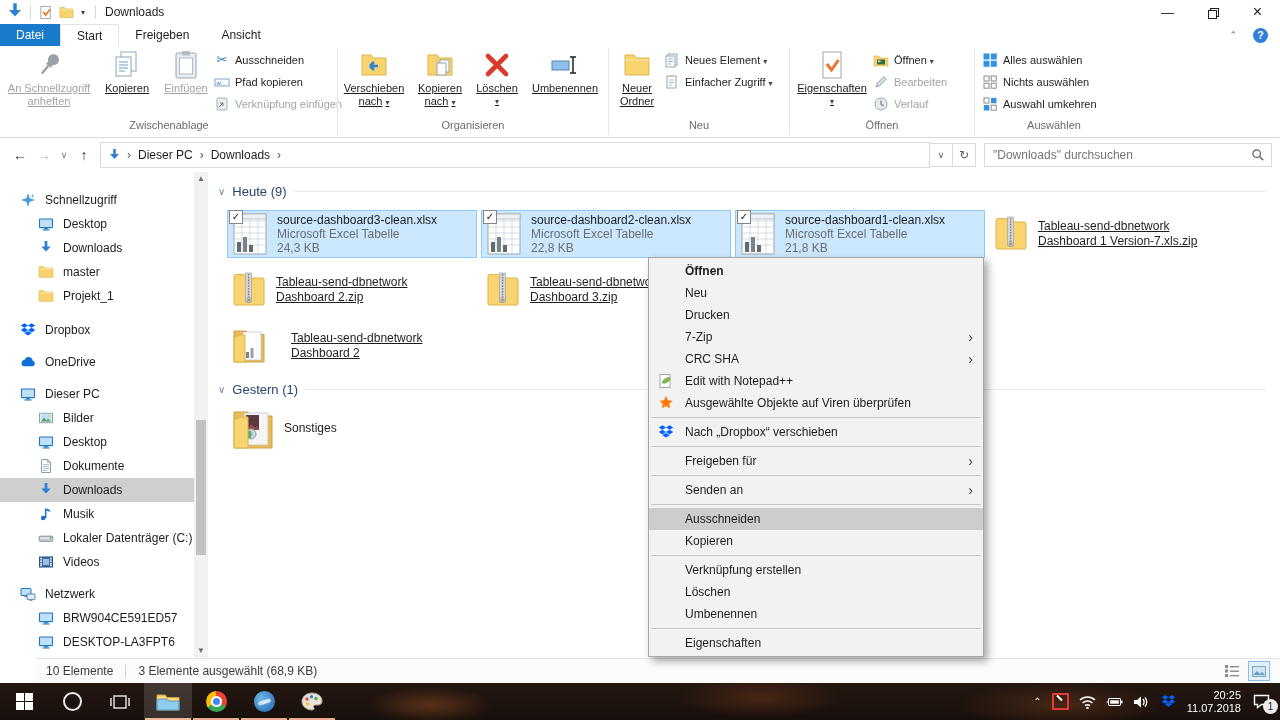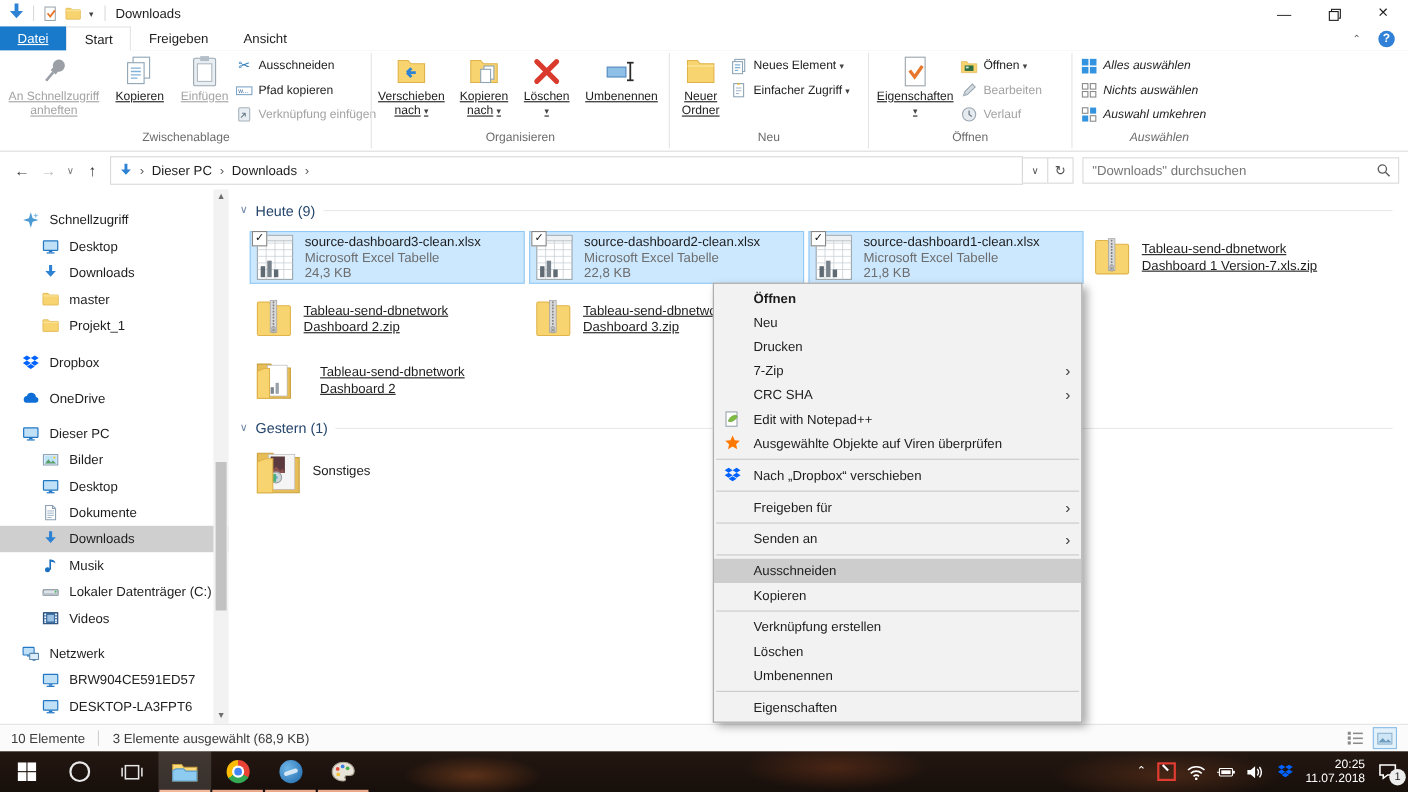--- a/index.html
+++ b/index.html
@@ -16,21 +16,21 @@
   .wincon{margin-left:auto;display:flex;height:24px;}
   .wc{width:45px;display:flex;align-items:center;justify-content:center;color:#1d1d1d;font-size:13px;}
   .restore-box{position:relative;width:9px;height:9px;}
   .restore-box i{position:absolute;border:1px solid #1d1d1d;display:block;}
   .restore-box .b1{width:7px;height:7px;left:0;top:2px;background:#fff;}
   .restore-box .b2{width:7px;height:7px;left:2px;top:0;}
 
   
   .tabrow{top:24px;height:22px;background:#fff;display:flex;align-items:stretch;border-bottom:1px solid #e4e4e4;}
   .tab{padding:4px 16px 0 16px;box-sizing:border-box;}
-  .tab-file{background:#1979ca;color:#fff;text-decoration:underline;}
+  .tab-file{background:#1979ca;color:#fff;}
   .tab-sel{border:1px solid #e4e4e4;border-bottom:1px solid #fff;margin-bottom:-1px;background:#fff;}
   .tab-extra{margin-left:auto;display:flex;align-items:center;gap:16px;padding-right:12px;}
   .rib-chevron{color:#5f5f5f;font-size:9px;}
   .helpdot{width:15px;height:15px;border-radius:50%;background:#2f80d6;color:#fff;font-size:11px;font-weight:bold;
            display:flex;align-items:center;justify-content:center;}
   .helpdot::after{content:"?";}
 
   
   .ribbon{top:46px;height:92px;background:#fff;border-bottom:1px solid #d8d8d8;display:flex;padding-left:2px;box-sizing:border-box;}
   .rgroup{display:flex;flex-direction:column;}
@@ -93,21 +93,21 @@
          box-shadow:4px 4px 8px rgba(0,0,0,.35);padding:2px 0;z-index:50;box-sizing:border-box;}
   .mi{height:22px;display:flex;align-items:center;padding-left:36px;position:relative;color:#1d1d1d;}
   .mi.hl{background:#cdcdcd;}
   .mi.bold{font-weight:bold;}
   .micon{position:absolute;left:9px;top:3px;width:16px;height:16px;}
   .subarrow{position:absolute;right:10px;color:#3c3c3c;font-size:14px;line-height:14px;}
   .msep{height:1px;background:#c9c9c9;margin:3px 2px;}
 
   
   .statusbar{top:658px;height:25px;background:#fbfbfb;border-top:1px solid #e4e4e4;display:flex;align-items:center;
-             padding:0 10px;color:#3c3c3c;box-sizing:border-box;}
+             padding:0 10px;color:#3c3c3c;box-sizing:border-box;margin-left:36px;}
   .st-sep{width:1px;height:14px;background:#d0d0d0;margin:0 12px;}
   .st-views{margin-left:auto;display:flex;gap:6px;align-items:center;}
   .vbtn{width:20px;height:18px;display:flex;align-items:center;justify-content:center;}
   .vbtn.on{border:1px solid #88bde8;background:#e3f1fb;}
 
   
   .taskbar{top:683px;height:37px;display:flex;align-items:stretch;
      background:
        radial-gradient(90px 26px at 430px 60%, rgba(235,120,50,.30), rgba(0,0,0,0) 70%),
        radial-gradient(120px 30px at 760px 40%, rgba(200,90,40,.25), rgba(0,0,0,0) 70%),
@@ -463,21 +463,21 @@
               <path d="M8 4.5V8l2.5 2" fill="none" stroke="#6f7f8c" stroke-width="1.2"></path>
             </svg>
               <span>Verlauf</span>
           </div>
         </div>
       </div>
       <div class="rlabel">Öffnen</div>
     </div>
     <div class="rsep"></div>
 
-    <div class="rgroup" style="width:156px;font-style:italic;">
+    <div class="rgroup" style="width:156px;">
       <div class="rbody">
         <div class="rsmallcol" style="width:150px;padding-left:6px;">
           <div class="rsmall">
             <svg class="sic" viewBox="0 0 16 16">
               <g fill="#3393df">
                   <rect x="1.5" y="1.5" width="6" height="6"></rect>
                   <rect x="8.8" y="1.5" width="6" height="6"></rect>
                   <rect x="1.5" y="8.8" width="6" height="6"></rect>
                   <rect x="8.8" y="8.8" width="6" height="6"></rect>
                 </g>

